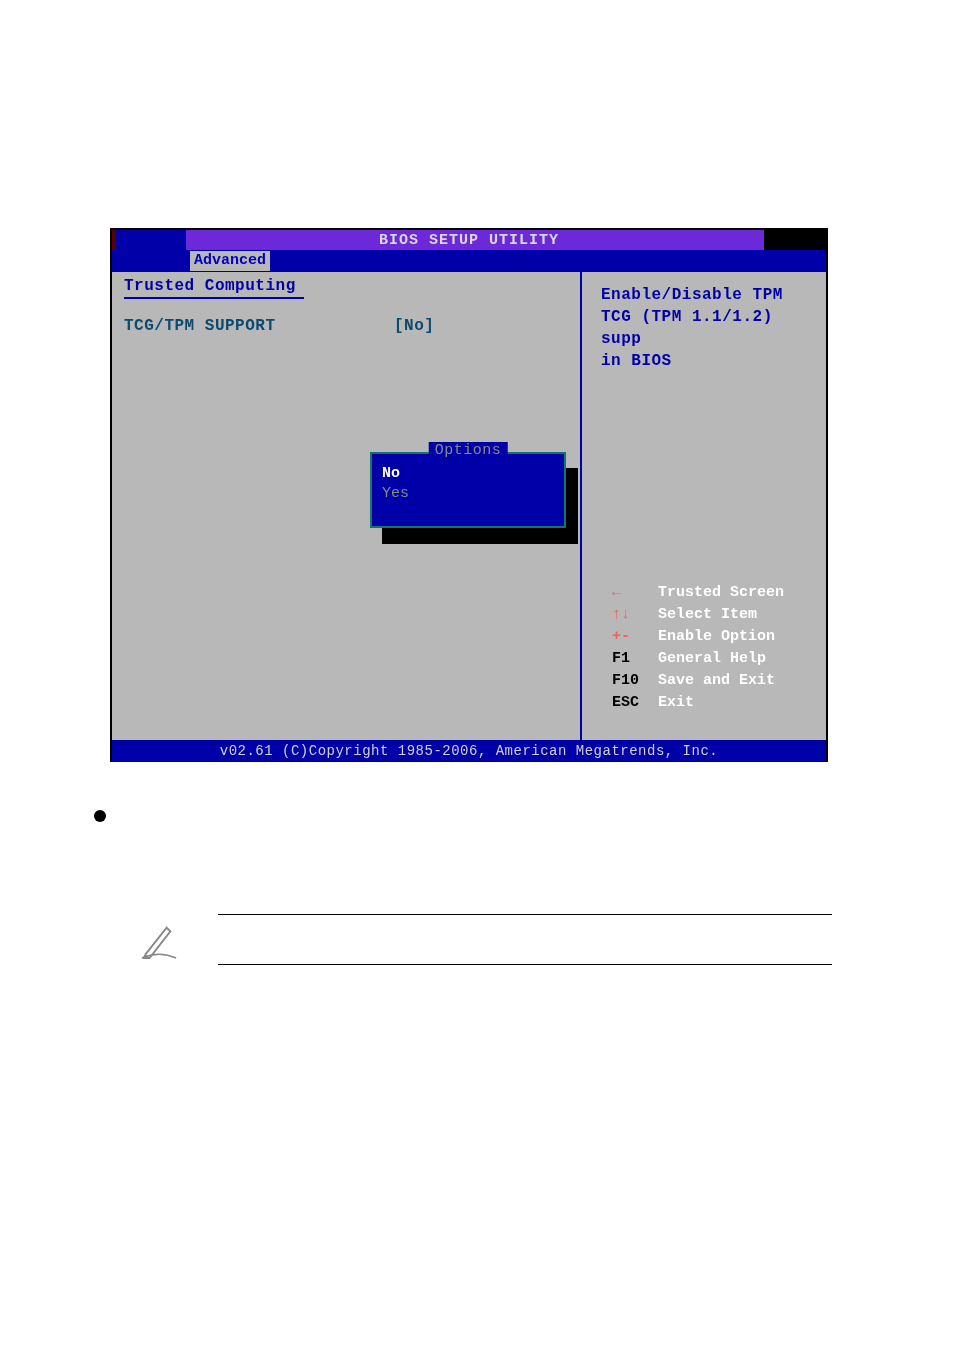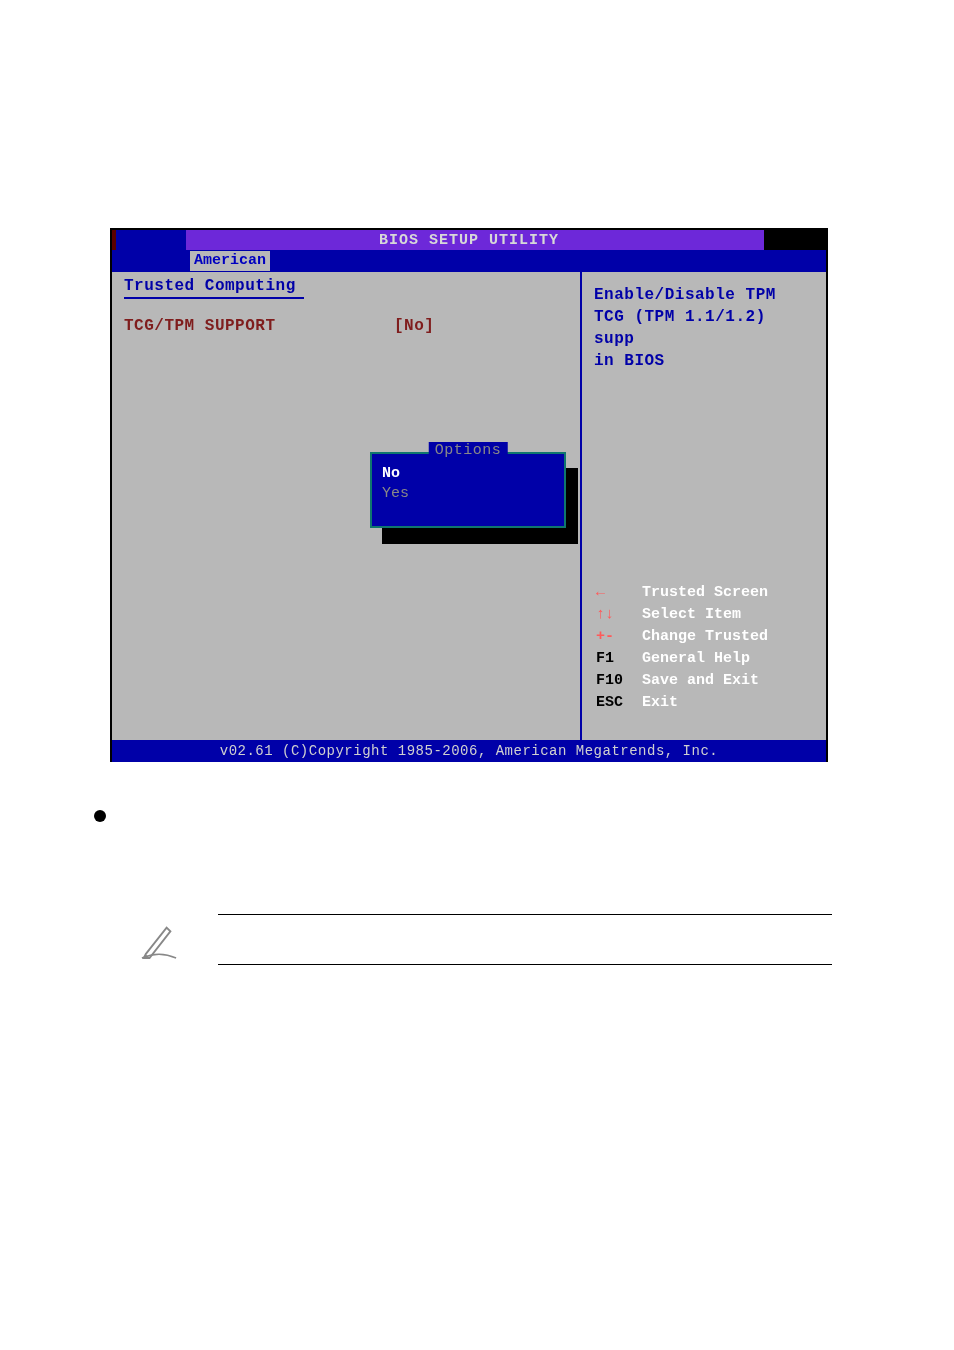--- a/index.html
+++ b/index.html
@@ -82,21 +82,21 @@
     margin-bottom: 2px;
   }
   .section-underline {
     width: 180px;
     height: 2px;
     background: #0000a8;
     margin-bottom: 18px;
   }
   .setting-row {
     display: flex;
-    color: #7f1d1d;
+    color: #0c4a6e;
     font-weight: bold;
     font-size: 16px;
     letter-spacing: 0.5px;
   }
   .setting-label { width: 270px; }
   .setting-value { }
 
   .options-popup {
     position: absolute;
     left: 258px;
@@ -137,22 +137,23 @@
     top: 196px;
     width: 196px;
     height: 76px;
     background: #000;
     z-index: 0;
   }
 
   .help-pane {
     flex: 1;
     background: #b8b8b8;
-    padding: 12px 10px 10px 12px;
-    position: relative;
+    padding: 12px 10px 10px 3px;
+    position: relative;
+    margin-left: 16px;
   }
   .help-text {
     color: #0000a8;
     font-weight: bold;
     font-size: 16px;
     line-height: 22px;
     letter-spacing: 0.5px;
   }
   .nav-help {
     position: absolute;
@@ -216,21 +217,21 @@
 
   <div class="bios-window">
 
     <div class="titlebar">
       <div class="titlebar-left-block"></div>
       <span class="titlebar-text">BIOS SETUP UTILITY</span>
       <div class="titlebar-right-block"></div>
     </div>
 
     <div class="menubar">
-      <div class="menubar-tab">American</div>
+      <div class="menubar-tab">Advanced</div>
     </div>
 
     <div class="body-area">
 
       <div class="main-pane">
         <div class="section-title">Trusted Computing</div>
         <div class="section-underline"></div>
 
         <div class="setting-row">
           <span class="setting-label">TCG/TPM SUPPORT</span>
@@ -260,21 +261,21 @@
           <div class="nav-row">
             <span class="nav-key red">←</span>
             <span class="nav-desc">Trusted Screen</span>
           </div>
           <div class="nav-row">
             <span class="nav-key red">↑↓</span>
             <span class="nav-desc">Select Item</span>
           </div>
           <div class="nav-row">
             <span class="nav-key red">+-</span>
-            <span class="nav-desc">Change Trusted</span>
+            <span class="nav-desc">Enable Option</span>
           </div>
           <div class="nav-row">
             <span class="nav-key">F1</span>
             <span class="nav-desc">General Help</span>
           </div>
           <div class="nav-row">
             <span class="nav-key">F10</span>
             <span class="nav-desc">Save and Exit</span>
           </div>
           <div class="nav-row">

